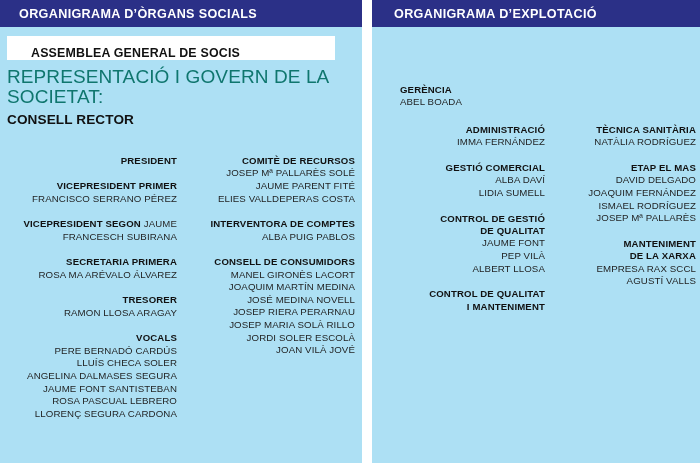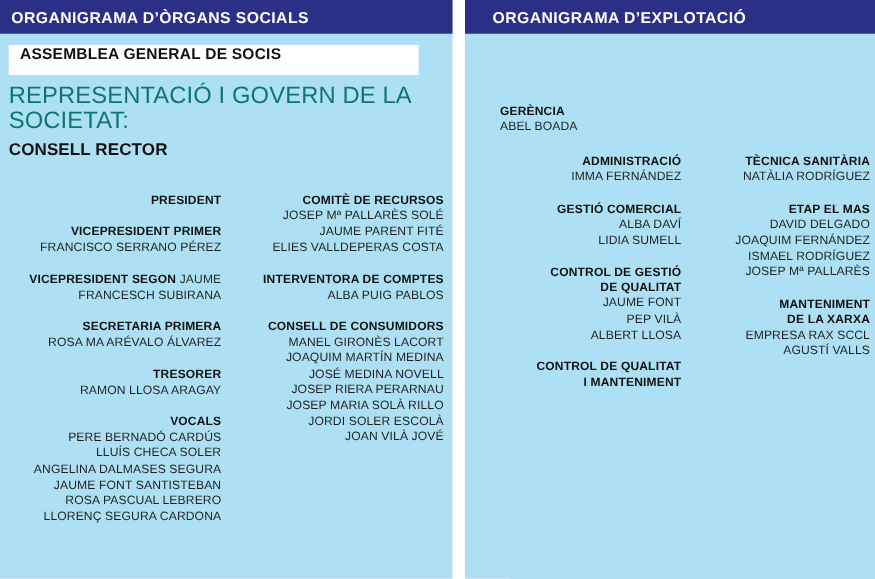--- a/index.html
+++ b/index.html
@@ -34,39 +34,39 @@
   .panel-header {
     height: 27px;
     background: #2b3087;
     color: #ffffff;
     display: flex;
     align-items: center;
     font-size: 12.6px;
     font-weight: bold;
     letter-spacing: 0.35px;
   }
-  .panel-left .panel-header  { padding-left: 9px; }
+  .panel-left .panel-header  { padding-left: 19px; }
   .panel-right .panel-header { padding-left: 22px; }
 
   .panel-body {
     position: relative;
     height: 436px;
   }
 
   
   .assembly-banner {
     position: absolute;
     left: 7px;
     top: 9px;
     width: 328px;
     height: 24px;
     background: #ffffff;
     display: flex;
-    align-items: flex-start;
-    padding-left: 9px;
+    align-items: flex-end;
+    padding-left: 24px;
     box-sizing: border-box;
   }
   .assembly-banner .label {
     font-size: 12.4px;
     font-weight: bold;
     color: #111111;
     letter-spacing: 0.2px;
   }
 
   

